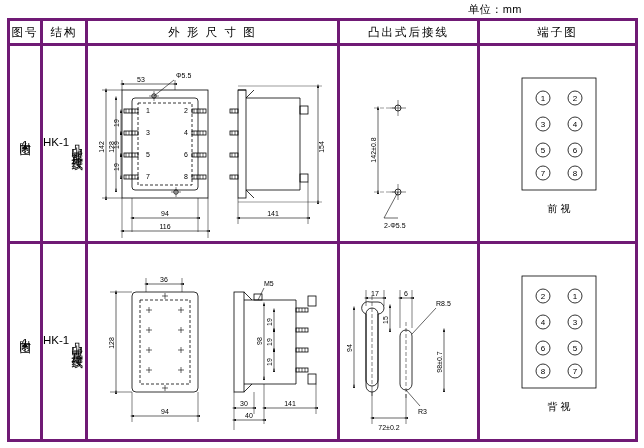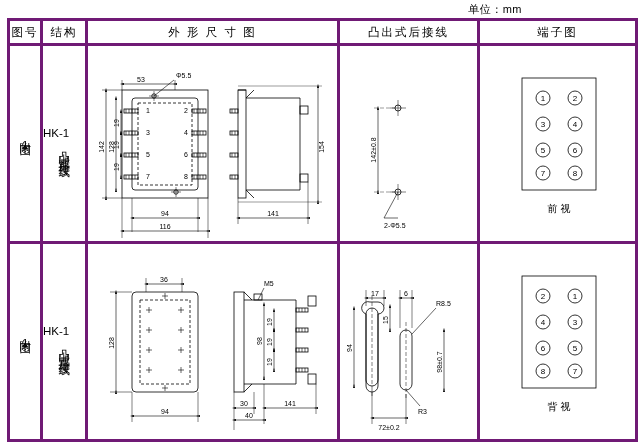--- a/index.html
+++ b/index.html
@@ -44,21 +44,21 @@
   .rowbody{height:198px;}
 
   .vtext{
     writing-mode:vertical-rl;
     text-orientation:upright;
     letter-spacing:3px;
     line-height:1.25;
     margin:0 auto;
     font-size:11.5px;
   }
-  .struct-inner{display:flex;flex-direction:column;align-items:flex-start;justify-content:center;}
+  .struct-inner{display:flex;align-items:center;justify-content:center;}
   .struct-top{margin-bottom:3px;}
 
   .draw{position:relative;width:100%;height:100%;}
   svg{display:block;}
   .sv{position:absolute;left:0;top:0;}
 
   text{font-family:"Liberation Sans", sans-serif;}
 </style>
 </head>
 <body>

